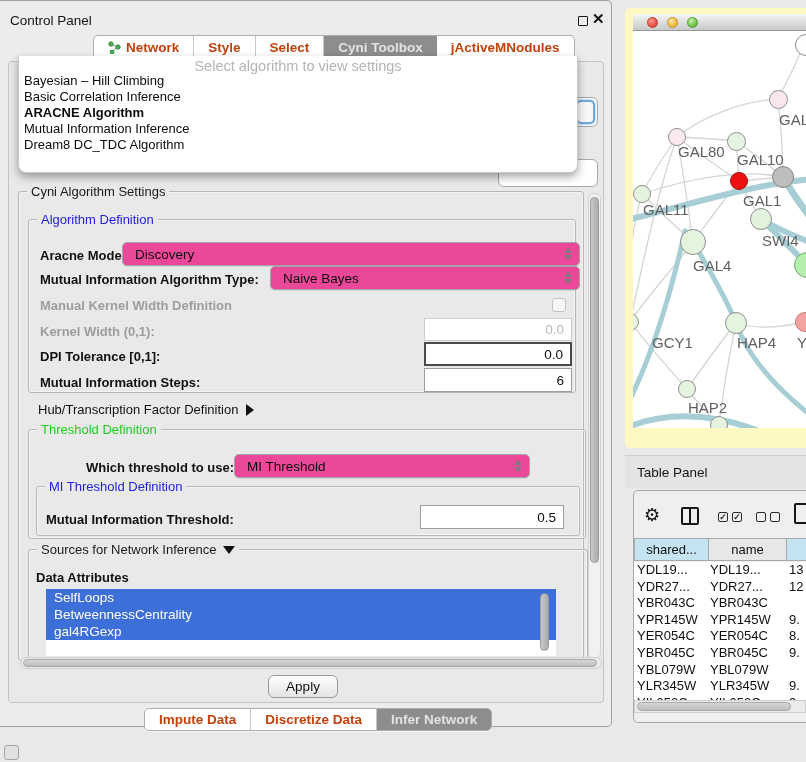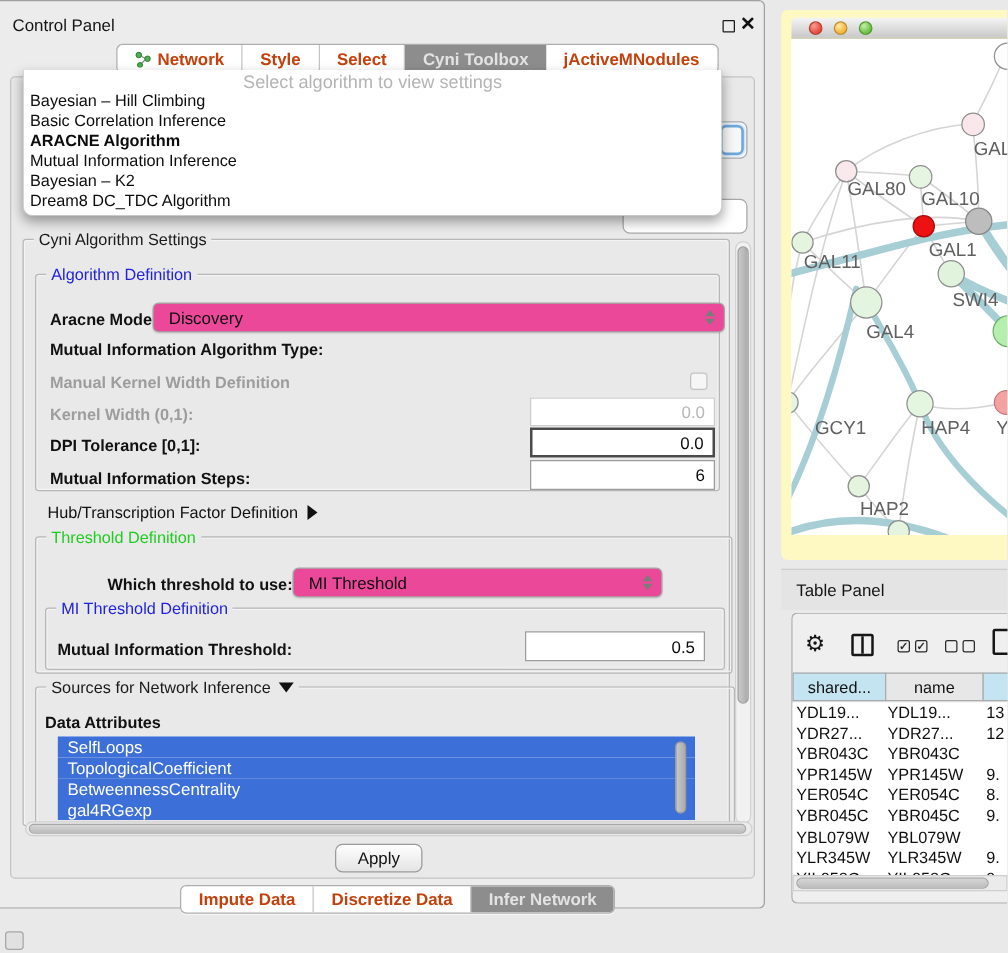--- a/index.html
+++ b/index.html
@@ -200,20 +200,27 @@
   <div class="lbl" style="left:40px; top:247px;">Aracne Mode:</div>
   <div class="combo" style="left:122px; top:241px; width:458px; height:24px;">
     <span>Discovery</span>
     <span class="spn">
         <i class="tri-up"></i>
         <i class="tri-down"></i>
       </span>
   </div>
 
   <div class="lbl" style="left:40px; top:271px;">Mutual Information Algorithm Type:</div>
+  <div class="combo" style="left:270px; top:265px; width:310px; height:24px;">
+    <span>Naive Bayes</span>
+    <span class="spn">
+        <i class="tri-up"></i>
+        <i class="tri-down"></i>
+      </span>
+  </div>
 
   <div class="lbl dis" style="left:40px; top:297px;">Manual Kernel Width Definition</div>
   <div class="checkbox" style="left:552px; top:297px;"></div>
 
   <div class="lbl dis" style="left:40px; top:323px;">Kernel Width (0,1):</div>
   <div class="tfield dis" style="left:424px; top:317px; width:148px; height:23px;">0.0</div>
 
   <div class="lbl" style="left:40px; top:348px;">DPI Tolerance [0,1]:</div>
   <div class="tfield focus" style="left:424px; top:341px; width:148px; height:24px;">0.0</div>
 
@@ -246,21 +253,20 @@
   <div class="group" style="left:28px; top:548px; width:560px; height:110px; border-bottom:none; border-radius:3px 3px 0 0;">
     <span class="gtitle" style="display:flex; align-items:center; gap:6px;">
       <span>Sources for Network Inference</span>
       <span class="disc disc-down"></span>
     </span>
   </div>
   <div class="lbl" style="left:36px; top:569px;">Data Attributes</div>
 
   <div class="abs attr-list">
     <div class="attr-item">SelfLoops</div>
-    <div class="attr-item">TopologicalCoefficient</div>
     <div class="attr-item">BetweennessCentrality</div>
     <div class="attr-item">gal4RGexp</div>
   </div>
   <div class="vscroll-thumb" style="left:540px; top:592px; width:9px; height:58px;"></div>
 
   <div class="hscroll" style="left:20px; top:656px; width:582px; height:12px;">
     <div class="thumb" style="width:574px;"></div>
   </div>
 
   <div class="abs apply-btn">Apply</div>
@@ -276,21 +282,20 @@
       <span>Infer Network</span>
     </div>
   </div>
 
   <div class="abs popup">
     <div class="ph">Select algorithm to view settings</div>
     <div class="item">Bayesian – Hill Climbing</div>
     <div class="item">Basic Correlation Inference</div>
     <div class="item bold">ARACNE Algorithm</div>
     <div class="item">Mutual Information Inference</div>
-    <div class="item">Bayesian – K2</div>
     <div class="item">Dream8 DC_TDC Algorithm</div>
   </div>
 </div>
 
 <div class="abs net-window">
   <div class="net-titlebar">
     <div class="tl red"></div>
     <div class="tl yellow"></div>
     <div class="tl green"></div>
   </div>

